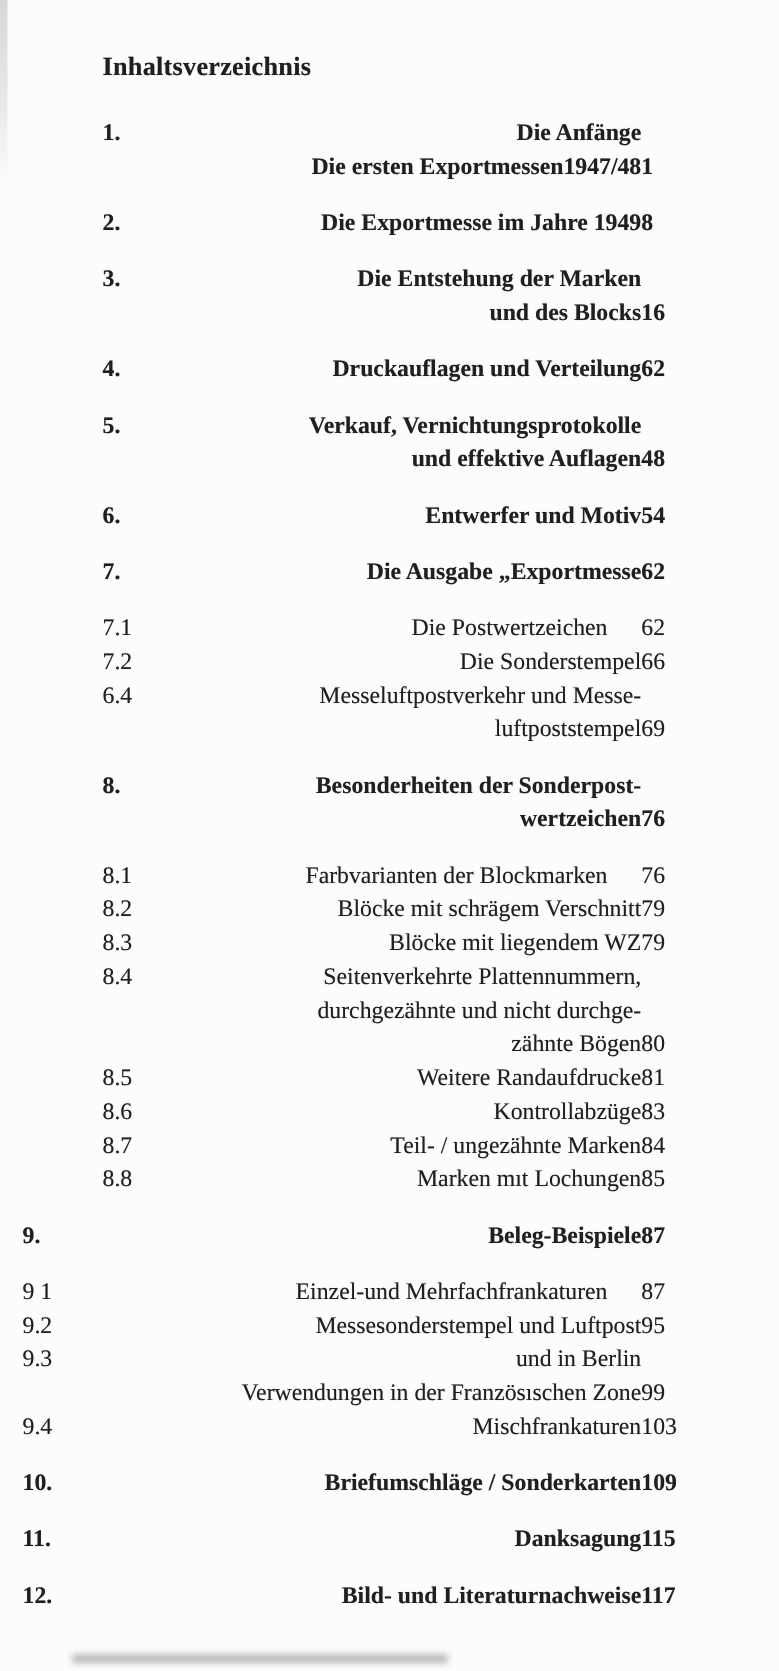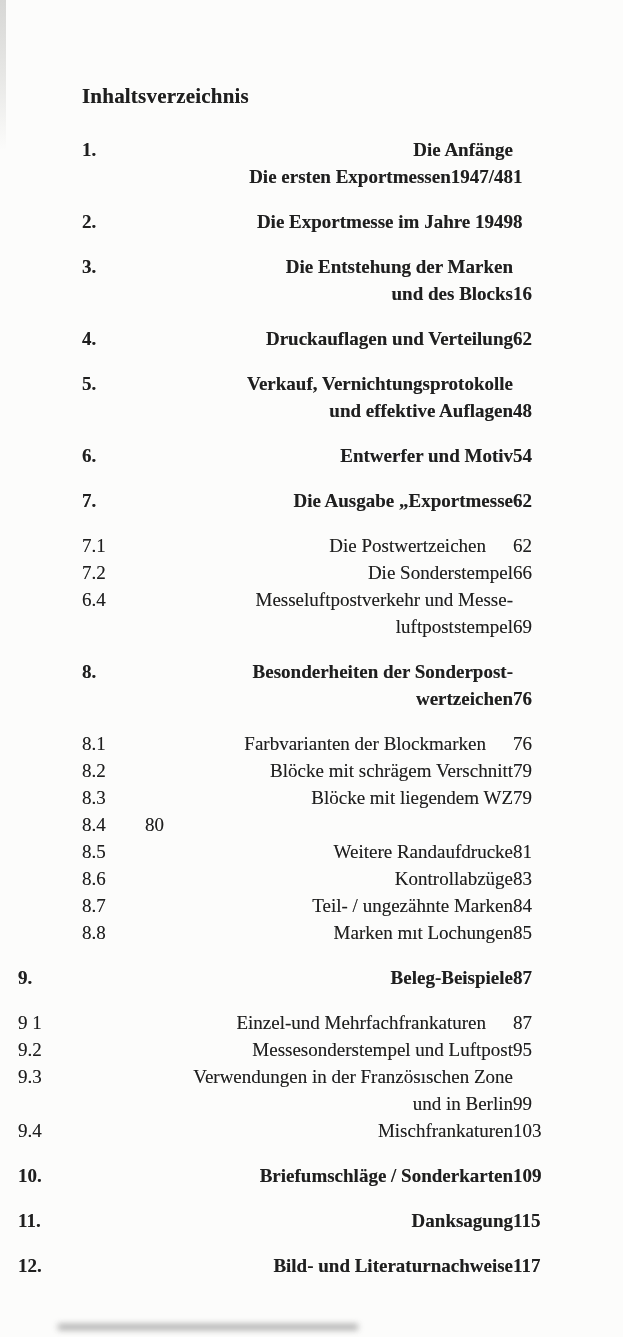--- a/index.html
+++ b/index.html
@@ -40,21 +40,20 @@
     top: 1324px;
     width: 300px;
     height: 6px;
     background: #6a6a6a;
     filter: blur(3px);
     opacity: 0.55;
     pointer-events: none;
   }
   .content {
     padding-top: 39px;
-    margin-top: 43px;
   }
   .title {
     margin: 0 0 0 82px;
     font-size: 21px;
     line-height: 28px;
     font-weight: bold;
     letter-spacing: 0.2px;
     text-shadow: 0 0 0.6px rgba(25,25,25,0.55);
   }
   .toc {
@@ -225,20 +224,25 @@
   <div class="row row-sub group-inner">
     <span class="num">8.3</span>
     <span class="titlelines">
             <div>Blöcke mit liegendem WZ</div>
           </span>
     <span class="pagenum">79</span>
   </div>
 
   <div class="row row-sub group-inner">
     <span class="num">8.4</span>
+    <span class="titlelines">
+            <div>Seitenverkehrte Plattennummern,</div>
+            <div>durchgezähnte und nicht durchge-</div>
+            <div>zähnte Bögen</div>
+          </span>
     <span class="pagenum">80</span>
   </div>
 
   <div class="row row-sub group-inner">
     <span class="num">8.5</span>
     <span class="titlelines">
             <div>Weitere Randaufdrucke</div>
           </span>
     <span class="pagenum">81</span>
   </div>
@@ -287,22 +291,22 @@
     <span class="num">9.2</span>
     <span class="titlelines">
             <div>Messesonderstempel und Luftpost</div>
           </span>
     <span class="pagenum">95</span>
   </div>
 
   <div class="row row-sub group-outer">
     <span class="num">9.3</span>
     <span class="titlelines">
+            <div>und in Berlin</div>
             <div>Verwendungen in der Französıschen Zone</div>
-            <div>und in Berlin</div>
           </span>
     <span class="pagenum">99</span>
   </div>
 
   <div class="row row-sub group-outer">
     <span class="num">9.4</span>
     <span class="titlelines">
             <div>Mischfrankaturen</div>
           </span>
     <span class="pagenum">103</span>

